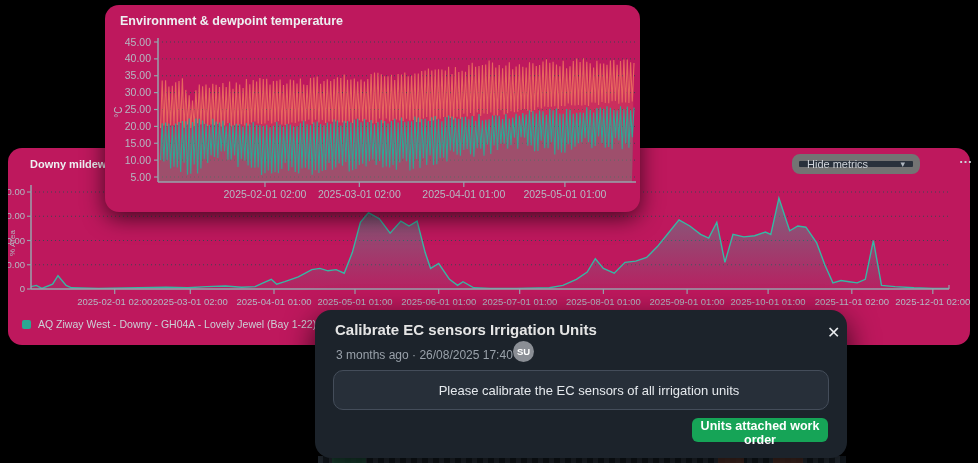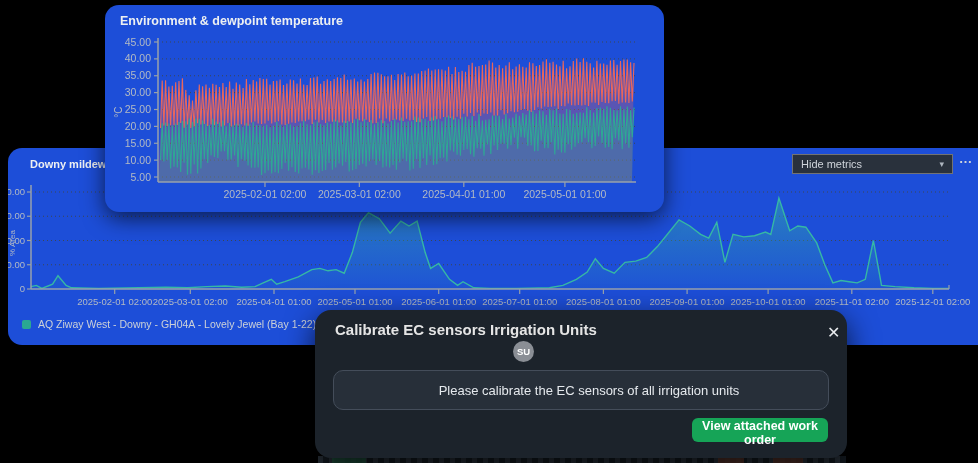--- a/index.html
+++ b/index.html
@@ -1,27 +1,27 @@
 <!DOCTYPE html>
 <html><head>
 <meta charset="utf-8">
 <style>
   html,body{margin:0;padding:0;background:#000;}
   body{width:978px;height:463px;position:relative;overflow:hidden;
        font-family:"Liberation Sans",sans-serif;-webkit-font-smoothing:antialiased;}
-  .panel{position:absolute;background:#1d4ed8;border-radius:14px;
-         box-shadow:0 6px 22px rgba(0,0,0,.65);padding-left:24px;}
+  .panel{position:absolute;background:#be185d;border-radius:14px;
+         box-shadow:0 6px 22px rgba(0,0,0,.65);}
   #temp-panel{left:105px;top:5px;width:535px;height:207px;z-index:2;}
   #mildew-panel{left:8px;top:148px;width:962px;height:197px;z-index:1;}
   .panel-title{position:absolute;color:#edf0f2;font-weight:bold;}
   #temp-title{left:15px;top:9px;font-size:12.5px;}
   #mildew-title{left:22px;top:10px;font-size:11px;}
   svg{position:absolute;left:0;top:0;}
-  .dropdown{position:absolute;left:784px;top:6px;width:161px;height:20px;
-            background:#29313c;border:1px solid #737373;border-radius:0;
+  .dropdown{position:absolute;left:784px;top:6px;width:128px;height:20px;
+            background:#29313c;border:7px solid #737373;border-radius:8px;
             display:flex;align-items:center;justify-content:space-between;
             padding:0 8px;box-sizing:border-box;cursor:pointer;}
   .dropdown span{color:#cfd4da;font-size:11px;}
   .dropdown .caret{font-size:9px;color:#aeb6bf;}
   .kebab{position:absolute;left:947px;top:4px;color:#cfd4da;font-size:13px;
          font-weight:bold;letter-spacing:1px;cursor:pointer;padding:2px 4px;}
   .legend-row{position:absolute;left:14px;top:170px;display:flex;align-items:center;gap:7px;}
   .legend-swatch{width:9px;height:9px;border-radius:2px;background:#2aa892;}
   .legend-label{color:#ccd1d7;font-size:10.5px;}
   #modal{position:absolute;left:315px;top:310px;width:532px;height:148px;
@@ -162,19 +162,20 @@
 </div>
 
 <div id="bg-strip">
   <div class="seg" style="left:14px;width:34px;background:#1e5640;"></div>
   <div class="seg" style="left:400px;width:26px;background:#5e352a;"></div>
   <div class="seg" style="left:455px;width:30px;background:#5e352a;"></div>
 </div>
 
 <div id="modal">
   <div id="modal-title">Calibrate EC sensors Irrigation Units</div>
+  <div id="modal-meta">3 months ago · 26/08/2025 17:40</div>
   <div id="avatar">SU</div>
   <div id="modal-close">✕</div>
   <div id="comment-box">
     <span id="comment-text">Please calibrate the EC sensors of all irrigation units</span>
   </div>
-  <button id="wo-button">View attached work order</button>
+  <button id="wo-button">Units attached work order</button>
 </div>
 
 </body></html>

